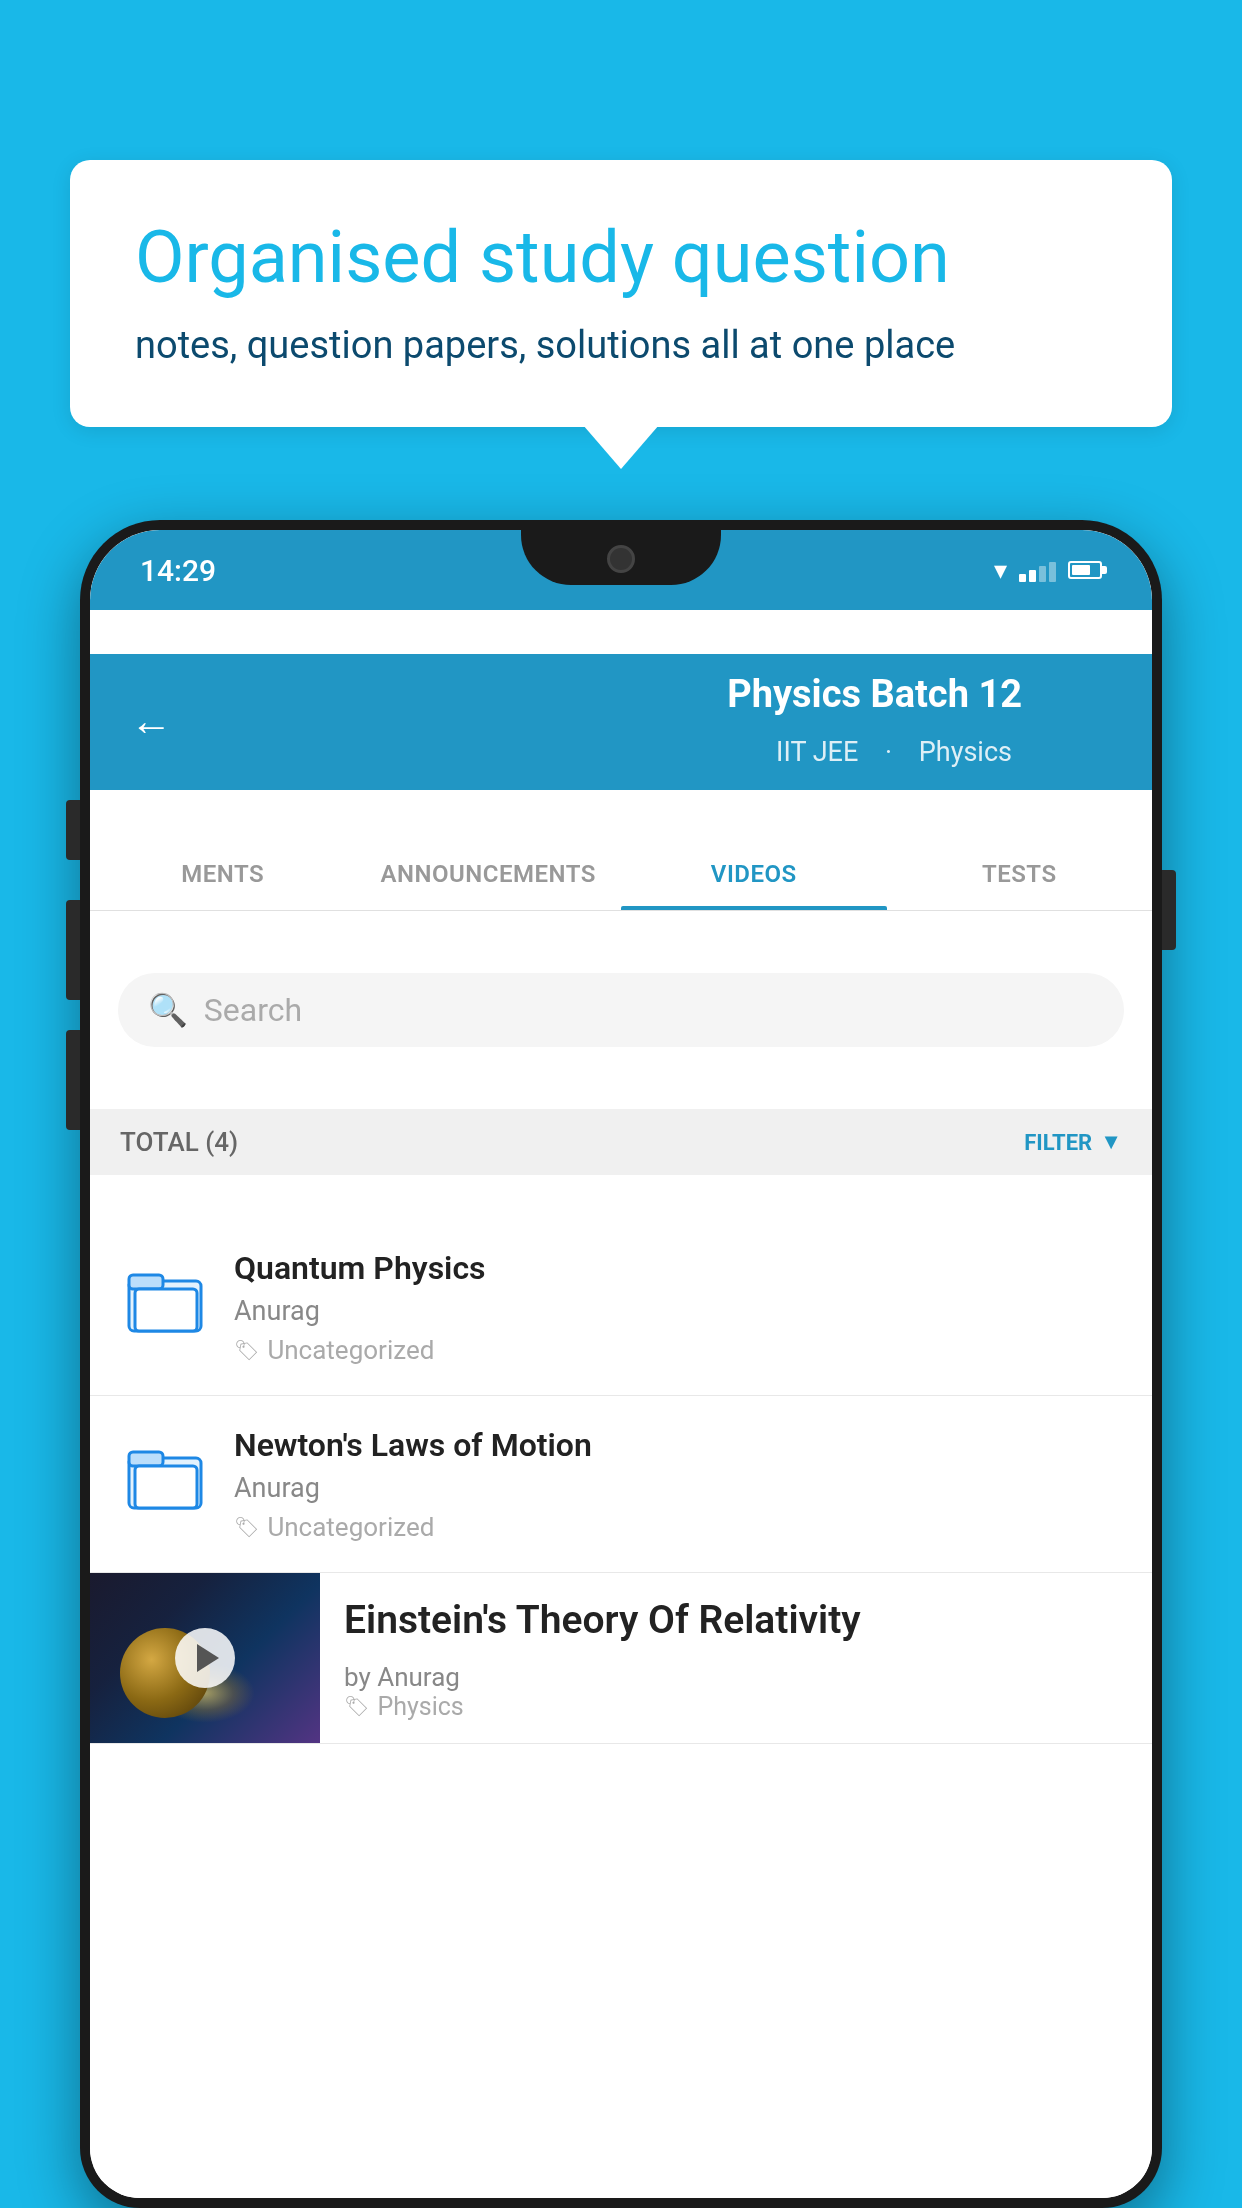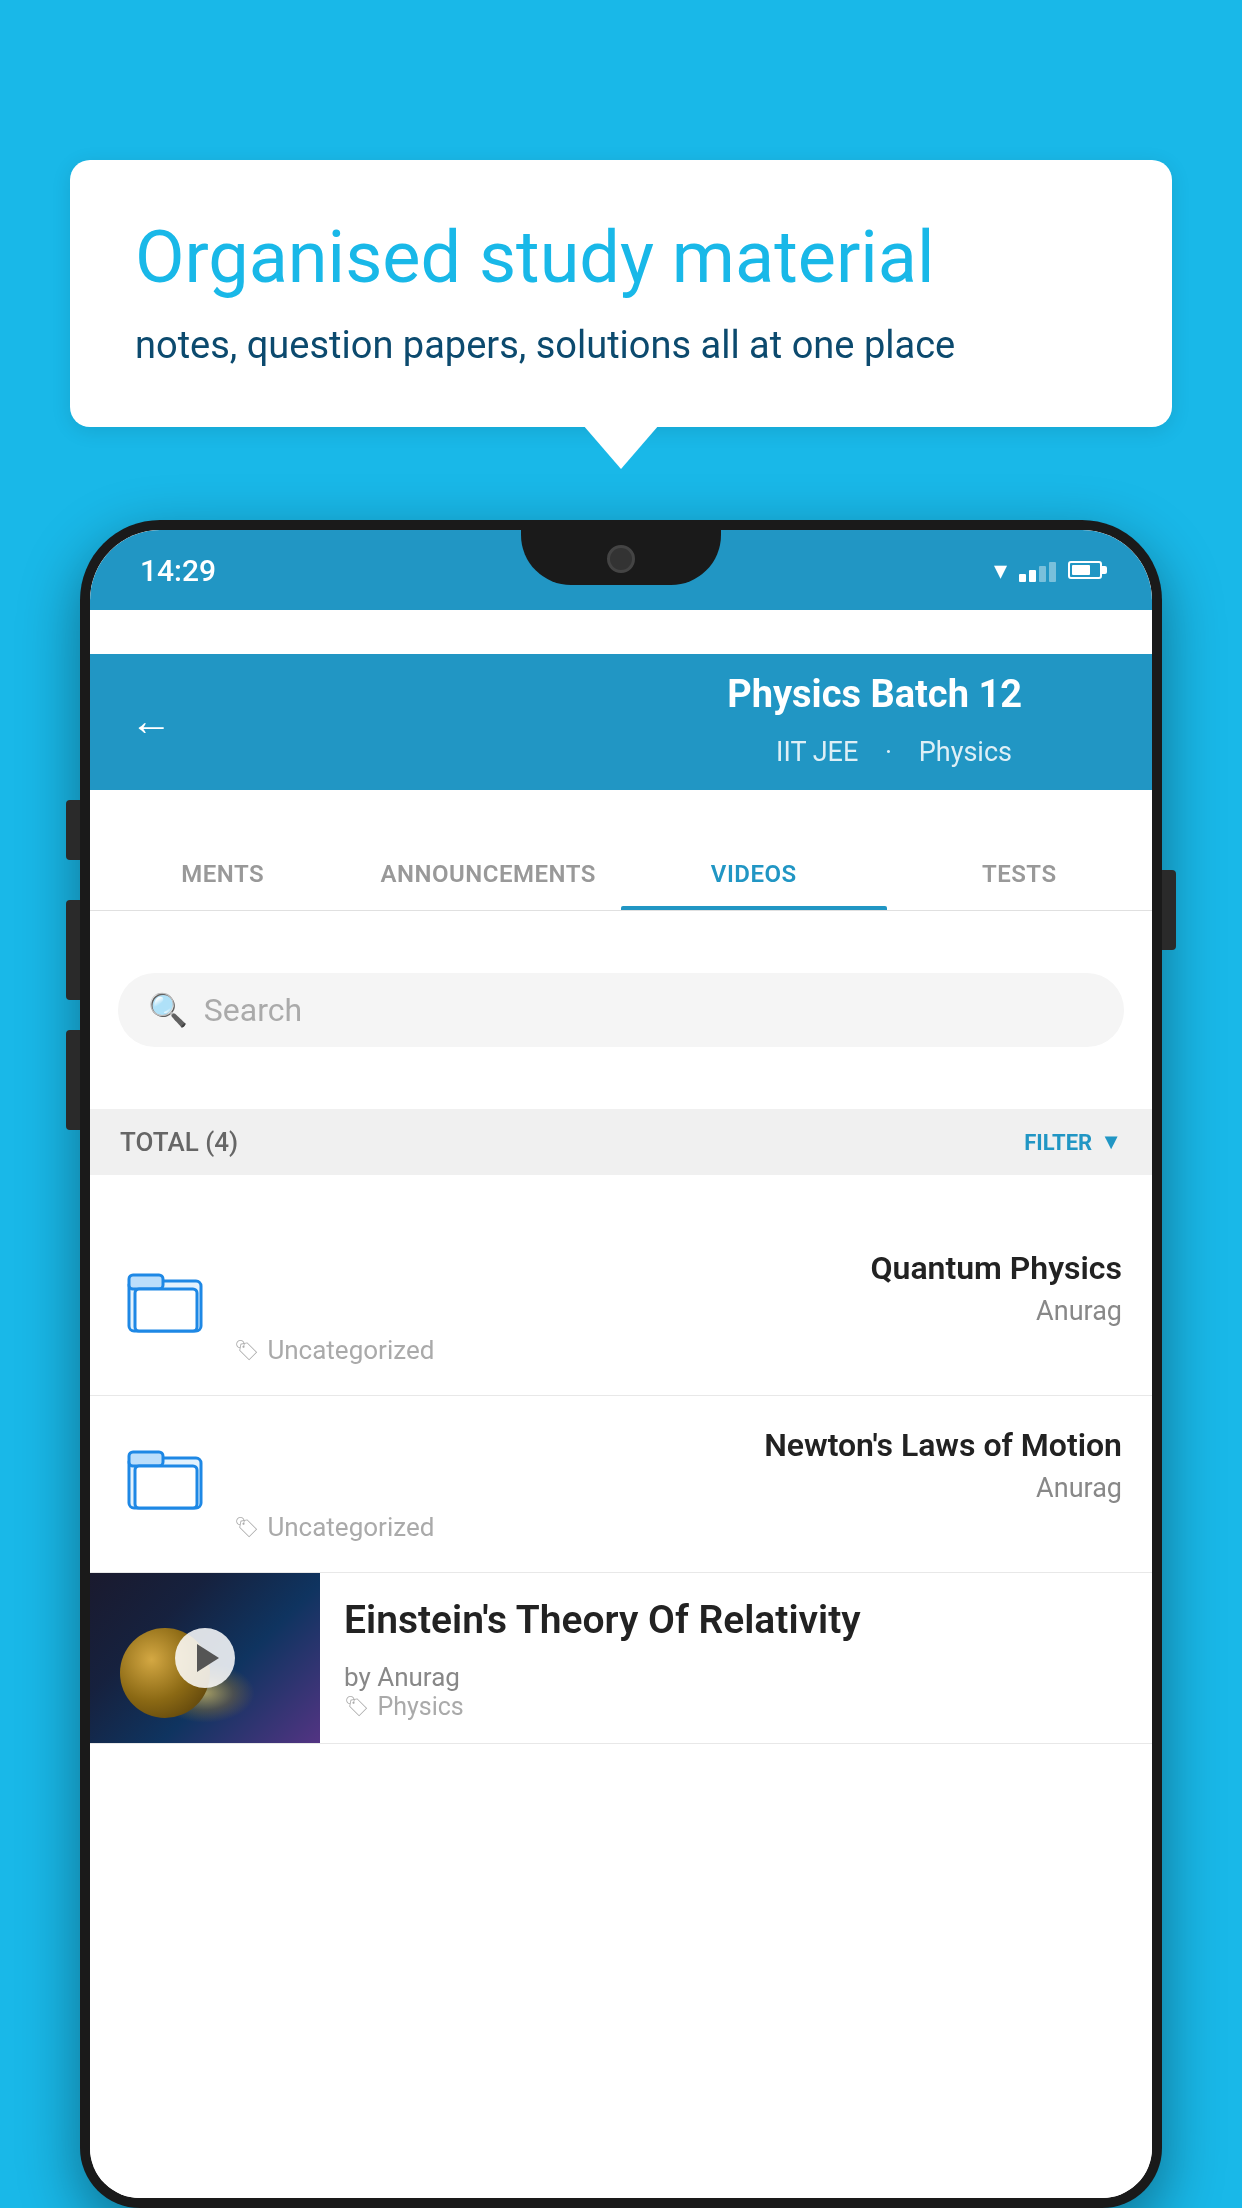--- a/index.html
+++ b/index.html
@@ -314,21 +314,20 @@
     }
 
     
     .video-item {
       display: flex;
       align-items: flex-start;
       padding: 30px 30px;
       border-bottom: 1px solid #e8e8e8;
       gap: 24px;
       flex-shrink: 0;
-      text-align: right;
     }
 
     .video-thumb-icon {
       width: 90px;
       height: 90px;
       flex-shrink: 0;
       display: flex;
       align-items: center;
       justify-content: center;
       margin-top: 5px;
@@ -496,21 +495,21 @@
       background: #2a2a2a;
       border-radius: 4px 0 0 4px;
     }
 
   </style>
 </head>
 <body>
 
 <div class="speech-bubble-container">
   <div class="speech-bubble">
-    <div class="bubble-title">Organised study material</div>
+    <div class="bubble-title">Organised study question</div>
     <div class="bubble-subtitle">notes, question papers, solutions all at one place</div>
   </div>
 </div>
 
 <div class="phone-container">
   <div class="phone-outer">
 
     <div class="phone-side-btn-right"></div>
     <div class="phone-side-btn-left-1"></div>
     <div class="phone-side-btn-left-2"></div>

